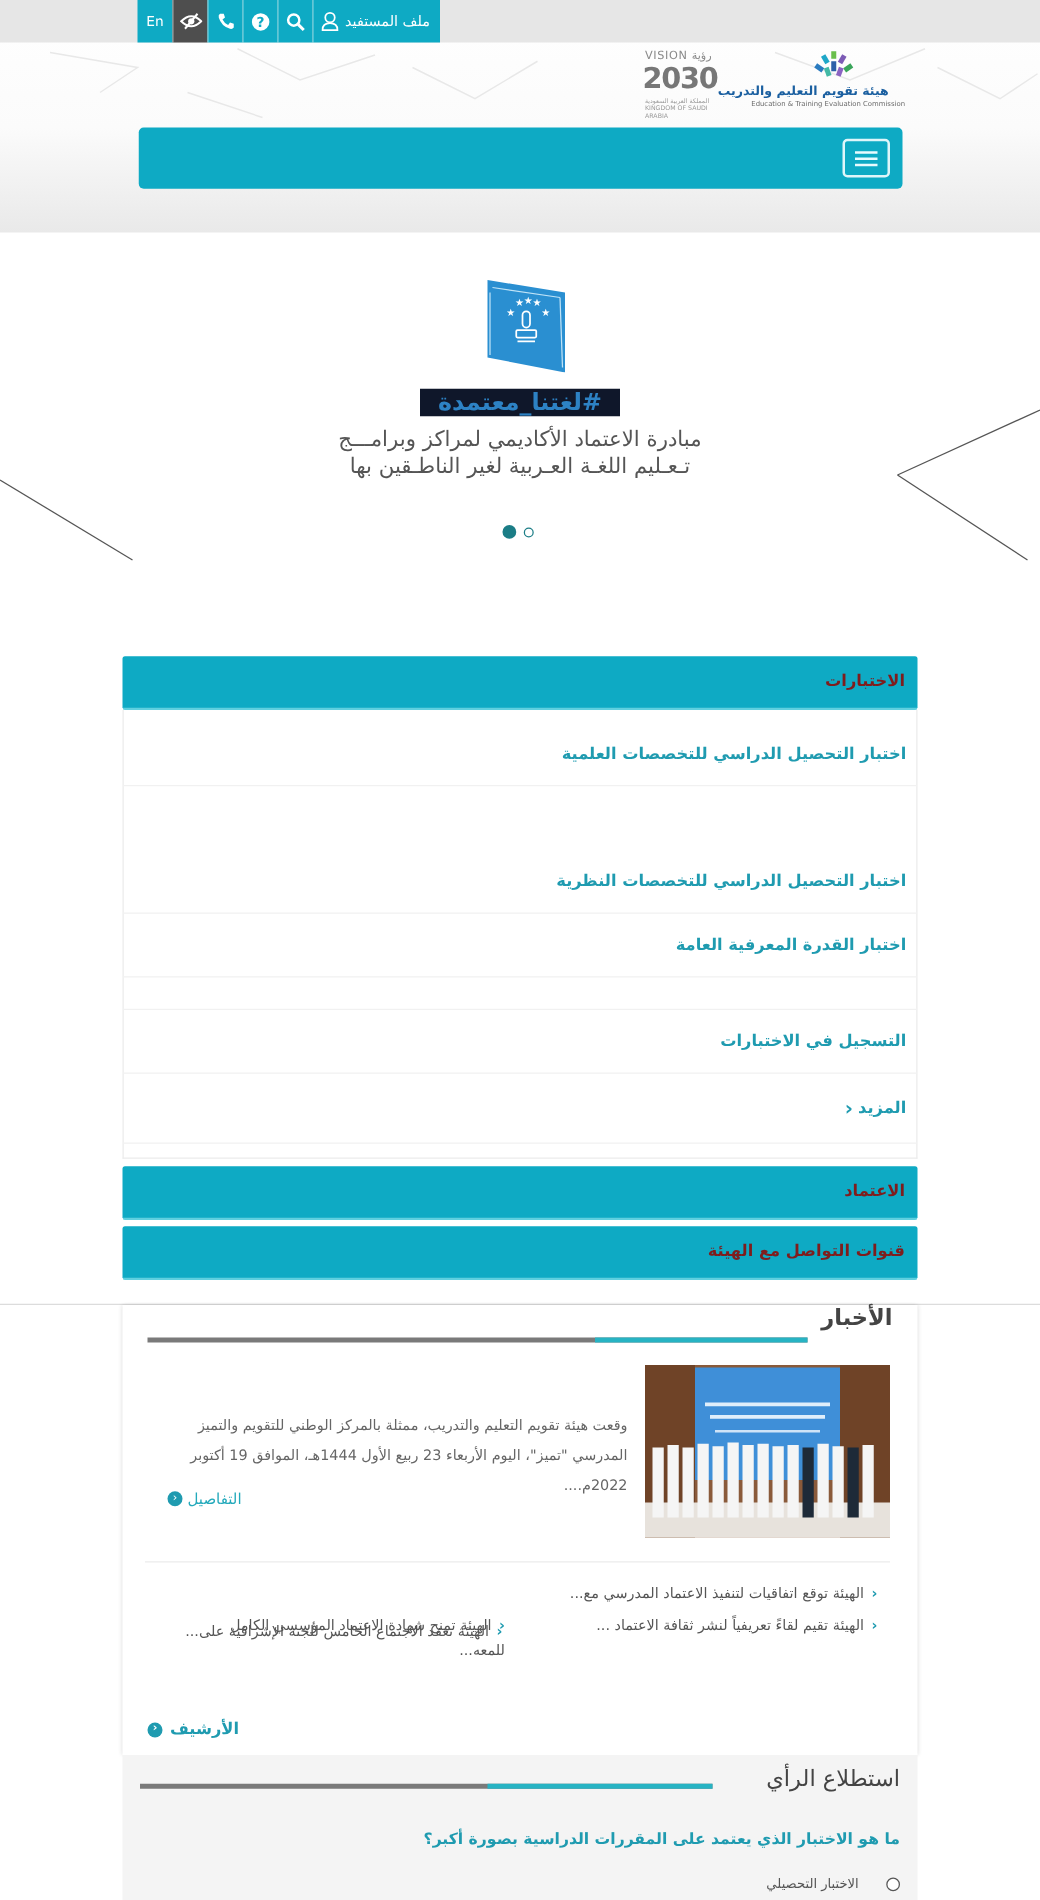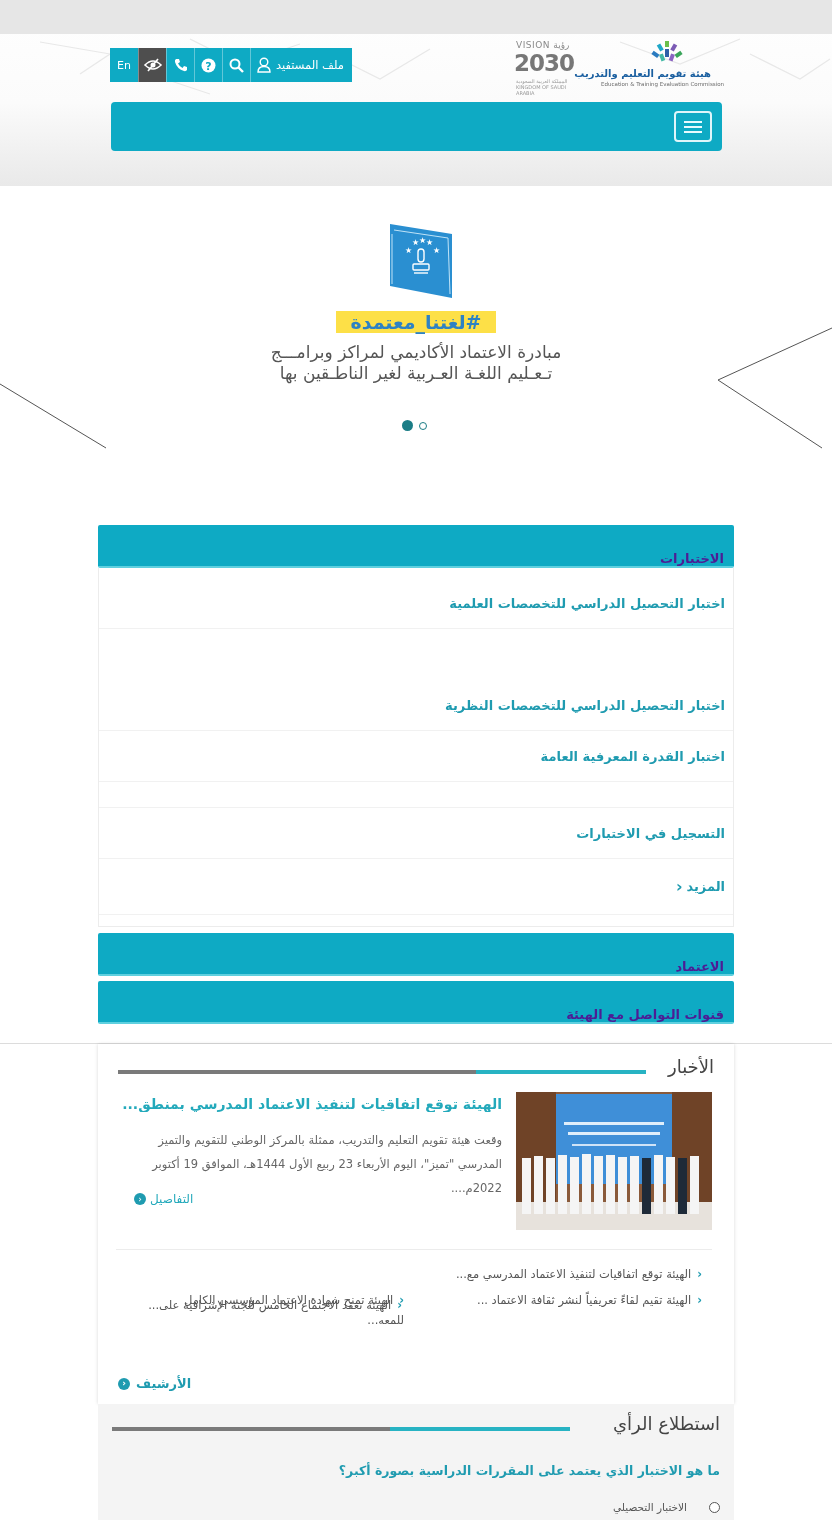--- a/index.html
+++ b/index.html
@@ -9,21 +9,21 @@
   
   .header-bg {
     position: absolute; left: 0; top: 0; width: 832px; height: 186px;
     background: linear-gradient(#ffffff 0%, #fbfbfb 55%, #e9e9e9 100%);
   }
   .topline { position: absolute; left: 0; top: 0; width: 832px; height: 34px; background: #e6e6e6; }
   .header-pattern { position: absolute; left: 0; top: 34px; width: 832px; height: 70px; }
 
   .topbar {
     position: absolute; top: 0; left: 110px; height: 34px;
-    display: flex; flex-direction: row; margin-top: 48px;
+    display: flex; flex-direction: row;
   }
   .tb-btn {
     height: 34px; background: #0eaac4; color: #fff;
     display: flex; align-items: center; justify-content: center;
     border-left: 1px solid rgba(255,255,255,0.35);
     font-size: 11px;
   }
   .tb-btn.dark { background: #4e4e4e; }
   .tb-btn.sq { width: 28px; }
   .tb-btn.en { width: 28px; border-left: none; }
@@ -52,35 +52,35 @@
   .menu-toggle span { display: block; width: 18px; height: 2px; background: #e8fbfe; }
 
   
   .hero { position: absolute; top: 186px; left: 0; width: 832px; height: 290px; }
   .hero svg.deco { position: absolute; left: 0; top: 0; }
   .badge-icon { position: absolute; left: 388px; top: 38px; }
   .hero-title {
     position: absolute; top: 125px; left: 0; width: 832px; text-align: center;
     font-size: 19px; font-weight: bold; color: #2d82c4; direction: rtl;
   }
-  .hero-title span { background: #fde047; padding: 0 14px; }
+  .hero-title span { background: #0f172a; padding: 0 14px; }
   .hero-text {
     position: absolute; top: 156px; left: 0; width: 832px; text-align: center;
     font-size: 17px; color: #555; line-height: 21px; direction: rtl;
   }
   .dots { position: absolute; top: 234px; left: 402px; display: flex; gap: 6px; align-items: center; }
   .dot-active { width: 11px; height: 11px; border-radius: 50%; background: #1b7d86; }
   .dot { width: 8px; height: 8px; border-radius: 50%; border: 1.5px solid #1b7d86; background: #fff; }
 
   
   .acc-header {
     position: absolute; left: 98px; width: 636px; height: 43px;
-    background: #0eaac4; border-radius: 2px; color: #4c1d95;
+    background: #0eaac4; border-radius: 2px; color: #7f1d1d;
     font-size: 13px; font-weight: bold; direction: rtl;
-    display: flex; align-items: flex-end; padding-right: 10px;
+    display: flex; align-items: center; padding-right: 10px;
     border-bottom: 2px solid #5fd0df;
   }
   .acc-body {
     position: absolute; left: 98px; top: 568px; width: 636px; height: 359px;
     border: 1px solid #ececec; border-top: none; background: #fff;
   }
   .acc-item {
     position: absolute; left: 0; width: 634px; height: 51px;
     border-bottom: 1px solid #f1f1f1; direction: rtl;
     display: flex; align-items: center; padding-right: 8px;
@@ -281,21 +281,21 @@
 
 <div class="acc-header" style="top:933px;">
   <span>الاعتماد</span>
 </div>
 <div class="acc-header" style="top:981px;">
   <span>قنوات التواصل مع الهيئة</span>
 </div>
 
 <div class="divider-gray"></div>
 <div class="news-panel">
-  <div class="section-title" style="right:20px; top:12px;">الأخبار</div>
+  <div class="section-title" style="right:20px; top:0;font-weight:bold;">الأخبار</div>
   <div class="rule" style="left:20px; top:26px; width:528px;">
     <div class="accent" style="width:170px;"></div>
   </div>
 
   <svg class="news-img" width="196" height="138" viewBox="0 0 196 138">
     <rect width="196" height="138" fill="#8a5a3a"></rect>
     <rect x="0" y="0" width="40" height="138" fill="#6f4327"></rect>
     <rect x="156" y="0" width="40" height="138" fill="#6f4327"></rect>
     <rect x="40" y="2" width="116" height="90" fill="#3f8fd8"></rect>
     <rect x="48" y="30" width="100" height="3" fill="#dfeefb"></rect>
@@ -314,21 +314,20 @@
       <rect x="102" y="65" width="9" height="57"></rect>
         <rect x="114" y="64" width="9" height="58"></rect>
       <rect x="138" y="63" width="9" height="59"></rect>
         <rect x="150" y="65" width="9" height="57"></rect>
       <rect x="174" y="64" width="9" height="58"></rect>
     </g>
     <rect x="126" y="66" width="9" height="56" fill="#1e2a38"></rect>
     <rect x="162" y="66" width="9" height="56" fill="#1e2a38"></rect>
   </svg>
 
-  <div class="news-headline">الهيئة توقع اتفاقيات لتنفيذ الاعتماد المدرسي بمنطق...</div>
   <div class="news-summary">وقعت هيئة تقويم التعليم والتدريب، ممثلة بالمركز الوطني للتقويم والتميز المدرسي "تميز"، اليوم الأربعاء 23 ربيع الأول 1444هـ، الموافق 19 أكتوبر 2022م....</div>
   <div class="details-link">
     <span>التفاصيل</span>
     <span class="circle-chev">‹</span>
   </div>
 
   <div class="news-sep"></div>
 
   <div class="news-link" style="right:32px; top:220px; width:280px;">
     <span class="ch">‹</span><span>الهيئة توقع اتفاقيات لتنفيذ الاعتماد المدرسي مع...</span>

